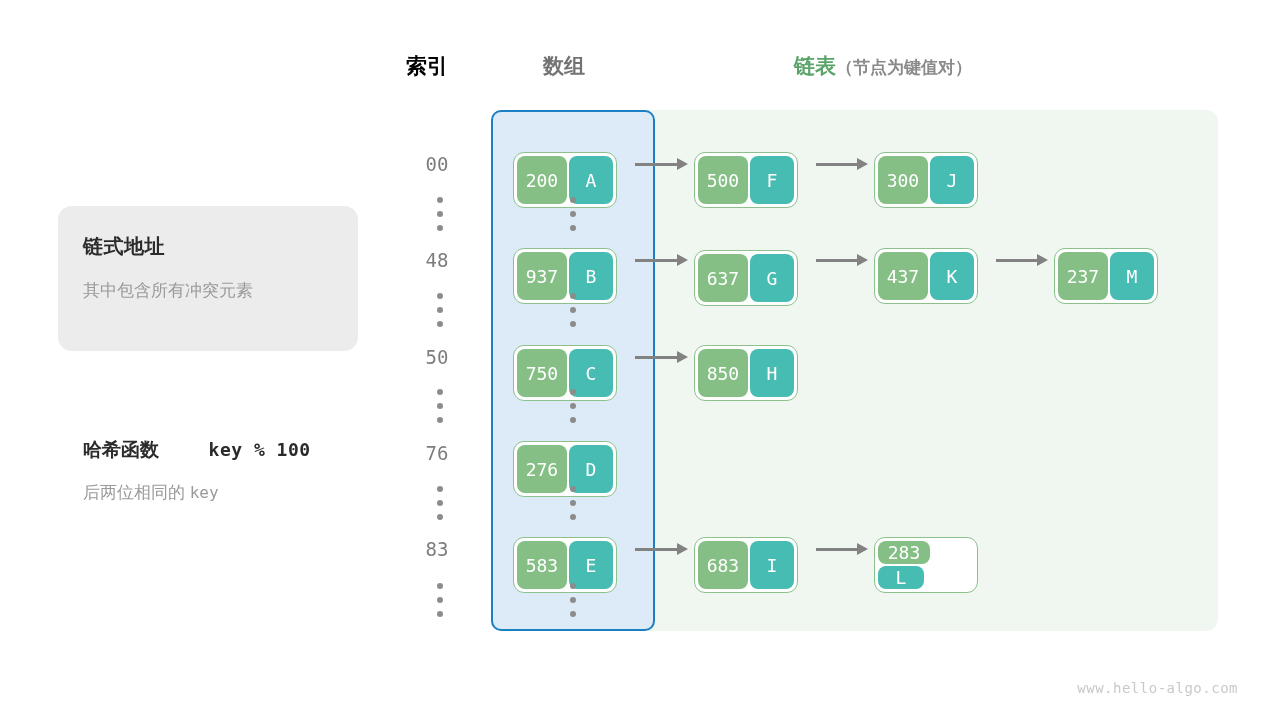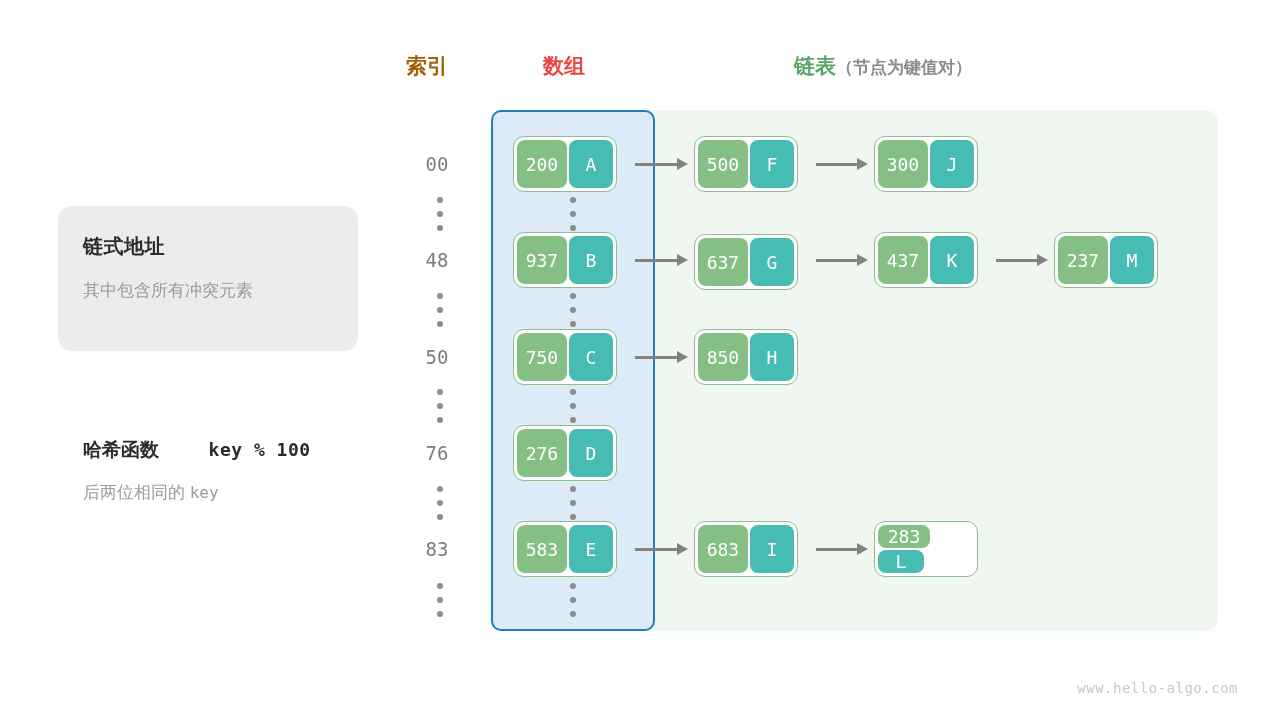--- a/index.html
+++ b/index.html
@@ -16,22 +16,22 @@
     -webkit-font-smoothing: antialiased;
   }
 
   
   .hdr {
     position: absolute;
     font-size: 21px;
     font-weight: bold;
     white-space: nowrap;
   }
-  .hdr-index { left: 406px; top: 52px; color: #a16207; }
-  .hdr-array { left: 543px; top: 52px; color: #ef4444; }
+  .hdr-index { left: 406px; top: 52px; color: #000000; }
+  .hdr-array { left: 543px; top: 52px; color: #737373; }
   .hdr-list  { left: 794px; top: 52px; color: #5aa469; }
   .hdr-list .sub {
     color: #8a8a8a;
     font-weight: bold;
     font-size: 17px;
   }
 
   
   .card {
     position: absolute;
@@ -136,20 +136,21 @@
     position: absolute;
     box-sizing: border-box;
     border: 1.6px solid #8cc18c;
     border-radius: 11px;
     background: #ffffff;
     padding: 3px;
     display: flex;
     gap: 2px;
     height: 56px;
     width: 104px;
+    margin-top: 16px;
   }
   .node .key, .node .val {
     box-sizing: border-box;
     display: flex;
     align-items: center;
     justify-content: center;
     color: #ffffff;
     font-family: "DejaVu Sans Mono", "Liberation Mono", monospace;
     font-size: 18px;
     border-radius: 8px;

